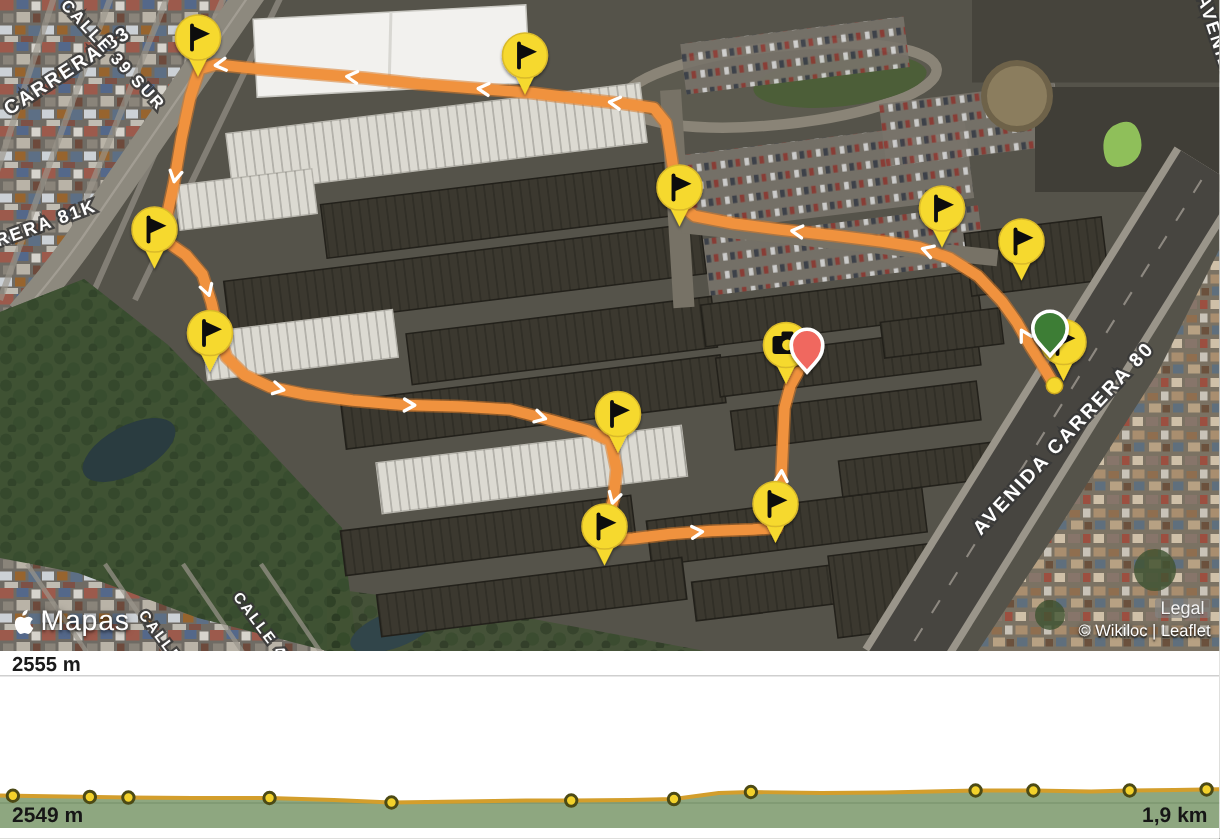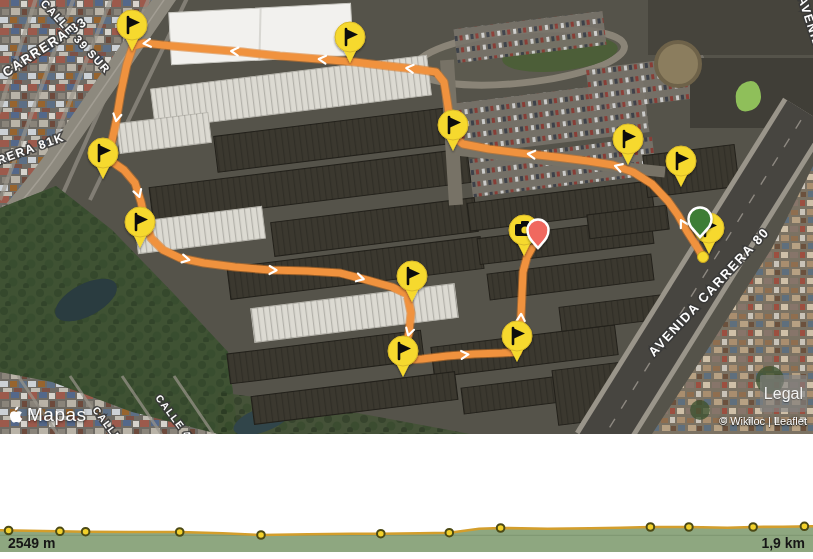--- a/index.html
+++ b/index.html
@@ -5,21 +5,21 @@
   html,body{margin:0;padding:0;background:#fff;}
   .page{position:relative;width:813px;height:559px;overflow:hidden;background:#fff;
         font-family:"Liberation Sans",sans-serif;}
   .map-area{position:absolute;left:0;top:0;width:813px;height:434px;overflow:hidden;background:#55534a;}
   .map-area svg{display:block;}
   .attr-apple{position:absolute;left:8px;bottom:8px;display:flex;align-items:center;gap:4px;
     color:#fff;font-size:19px;font-weight:400;letter-spacing:.5px;
     text-shadow:0 0 4px rgba(0,0,0,.55),0 1px 2px rgba(0,0,0,.5);}
   .attr-right{position:absolute;right:6px;bottom:6px;text-align:right;line-height:13px;}
   .legal-chip{display:inline-block;background:rgba(130,130,130,.65);color:#f3f3f3;
-    font-size:16px;padding:12px 4px;border-radius:2px;margin-bottom:1px;
+    font-size:12px;padding:0 4px;border-radius:2px;margin-bottom:1px;
     text-shadow:0 1px 1px rgba(0,0,0,.4);}
   .credits{color:#fff;font-size:11px;text-shadow:0 0 3px rgba(0,0,0,.8),0 1px 1px rgba(0,0,0,.7);padding-left:10px;}
   .maxele-bar{position:absolute;left:0;top:434px;width:813px;height:17px;background:#fff;
     border-bottom:1px solid #cfcfcf;box-sizing:border-box;}
   .maxele-bar span{display:inline-block;margin-left:8px;font-size:13.5px;font-weight:bold;color:#1a1a1a;line-height:15px;}
   .chart-area{position:absolute;left:0;top:452px;width:809px;height:100px;background:#fff;}
   .street-label{fill:#fff;font-family:"Liberation Sans",sans-serif;font-weight:bold;
     paint-order:stroke;stroke:rgba(55,55,55,.85);stroke-width:3px;letter-spacing:1.5px;}
   .elev-label{font-family:"Liberation Sans",sans-serif;font-weight:bold;font-size:14px;fill:#161616;}
 </style>
@@ -278,20 +278,23 @@
         <path fill="#fff" d="M11.8,0.4c0.1,1.1-0.3,2.2-1,3.1C10,4.3,8.9,4.9,7.8,4.8C7.7,3.7,8.2,2.6,8.8,1.9 C9.5,1.1,10.7,0.5,11.8,0.4z M13.9,10.8c0-2.2,1.8-3.2,1.9-3.3c-1-1.5-2.6-1.7-3.2-1.8c-1.4-0.1-2.6,0.8-3.3,0.8 c-0.7,0-1.7-0.8-2.8-0.8c-1.5,0-2.8,0.8-3.6,2.1c-1.5,2.6-0.4,6.5,1.1,8.6c0.7,1,1.6,2.2,2.7,2.2c1.1,0,1.5-0.7,2.8-0.7 c1.3,0,1.7,0.7,2.8,0.7c1.2,0,1.9-1,2.6-2.1c0.8-1.2,1.2-2.4,1.2-2.4S13.9,13.3,13.9,10.8z"></path>
       </svg>
       <span>Mapas</span>
     </div>
     <div class="attr-right">
       <span class="legal-chip">Legal</span><br>
       <span class="credits">© Wikiloc | Leaflet</span>
     </div>
   </div>
 
+  <div class="maxele-bar">
+    <span>2555 m</span>
+  </div>
 
   <div class="chart-area">
     <svg id="elev-svg" width="813" height="100" viewBox="0 0 813 100">
       <g id="elev-plot">
           <path d="M0.0,78.3 L42.8,79.0 L85.6,79.7 L128.4,80.0 L179.7,80.0 L222.5,81.3 L261.0,83.0 L308.1,82.3 L350.9,81.7 L380.8,81.7 L419.3,81.3 L449.3,80.7 L479.2,76.7 L500.6,76.0 L547.7,76.7 L590.5,76.3 L620.4,75.7 L650.4,75.0 L688.9,75.0 L727.4,75.7 L753.1,75.0 L783.0,74.7 L813.0,74.2 L813,100 L0,100 Z" fill="#8ea780"></path>
           <line x1="0" y1="83.33333333333334" x2="813" y2="83.33333333333334" stroke="#7d9770" stroke-width="1"></line>
           <path d="M0.0,78.3 L42.8,79.0 L85.6,79.7 L128.4,80.0 L179.7,80.0 L222.5,81.3 L261.0,83.0 L308.1,82.3 L350.9,81.7 L380.8,81.7 L419.3,81.3 L449.3,80.7 L479.2,76.7 L500.6,76.0 L547.7,76.7 L590.5,76.3 L620.4,75.7 L650.4,75.0 L688.9,75.0 L727.4,75.7 L753.1,75.0 L783.0,74.7 L813.0,74.2" stroke="#d39e2c" stroke-width="2.6" fill="none" stroke-linejoin="round"></path>
           <circle cx="8.6" cy="78.5" r="3.8" fill="#f2d12b" stroke="#4c4a15" stroke-width="2"></circle>
           <circle cx="59.9" cy="79.3" r="3.8" fill="#f2d12b" stroke="#4c4a15" stroke-width="2"></circle>
           <circle cx="85.6" cy="79.7" r="3.8" fill="#f2d12b" stroke="#4c4a15" stroke-width="2"></circle>

